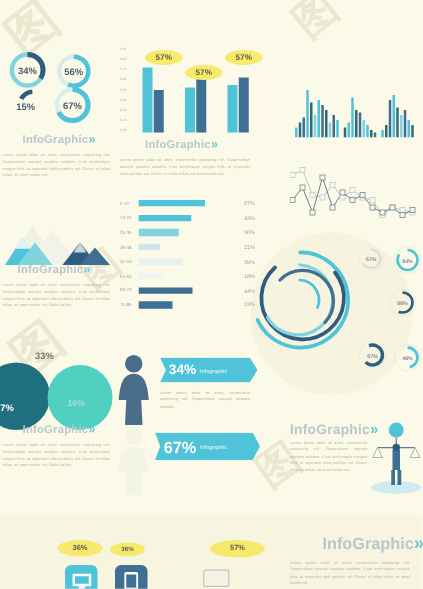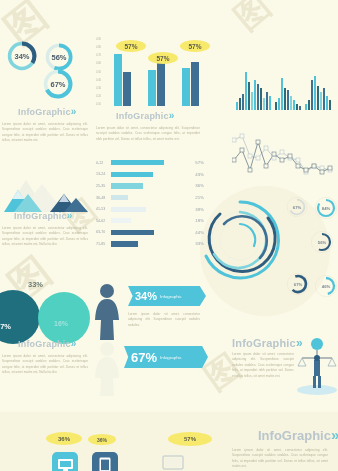--- a/index.html
+++ b/index.html
@@ -124,20 +124,26 @@
         <circle cx="18" cy="18" r="14" fill="none" stroke="#2f5d80" stroke-width="4.6" stroke-dasharray="29.9 58.0" transform="rotate(-90 18 18)"></circle>
       </svg>
       <span class="val">34%</span>
     </div>
     <div class="donut" style="left:40px;top:2px;width:30px;height:30px;">
       <svg width="30" height="30" viewBox="0 0 36 36">
         <circle cx="18" cy="18" r="14" fill="none" stroke="#d9ece9" stroke-width="4"></circle>
         <circle cx="18" cy="18" r="14" fill="none" stroke="#4fc3d9" stroke-width="4.4" stroke-dasharray="49.3 38.6" transform="rotate(-90 18 18)"></circle>
       </svg>
       <span class="val">56%</span>
+    </div>
+    <div class="donut" style="left:8px;top:30px;width:30px;height:30px;">
+      <svg width="30" height="30" viewBox="0 0 36 36">
+        <circle cx="18" cy="18" r="14" fill="none" stroke="#2f5d80" stroke-width="4.4" stroke-dasharray="13.2 74.7" transform="rotate(-150 18 18)"></circle>
+      </svg>
+      <span class="val" style="justify-content:flex-start;padding-left:1px;">15%</span>
     </div>
     <div class="donut" style="left:38px;top:28px;width:32px;height:32px;">
       <svg width="32" height="32" viewBox="0 0 36 36">
         <circle cx="18" cy="18" r="14" fill="none" stroke="#dceeea" stroke-width="4"></circle>
         <circle cx="18" cy="18" r="14" fill="none" stroke="#4fc3d9" stroke-width="4.6" stroke-dasharray="58.9 29.0" transform="rotate(-90 18 18)"></circle>
       </svg>
       <span class="val">67%</span>
     </div>
   </div>
   <div class="ig-label" style="position:absolute;left:18px;top:106px;">

